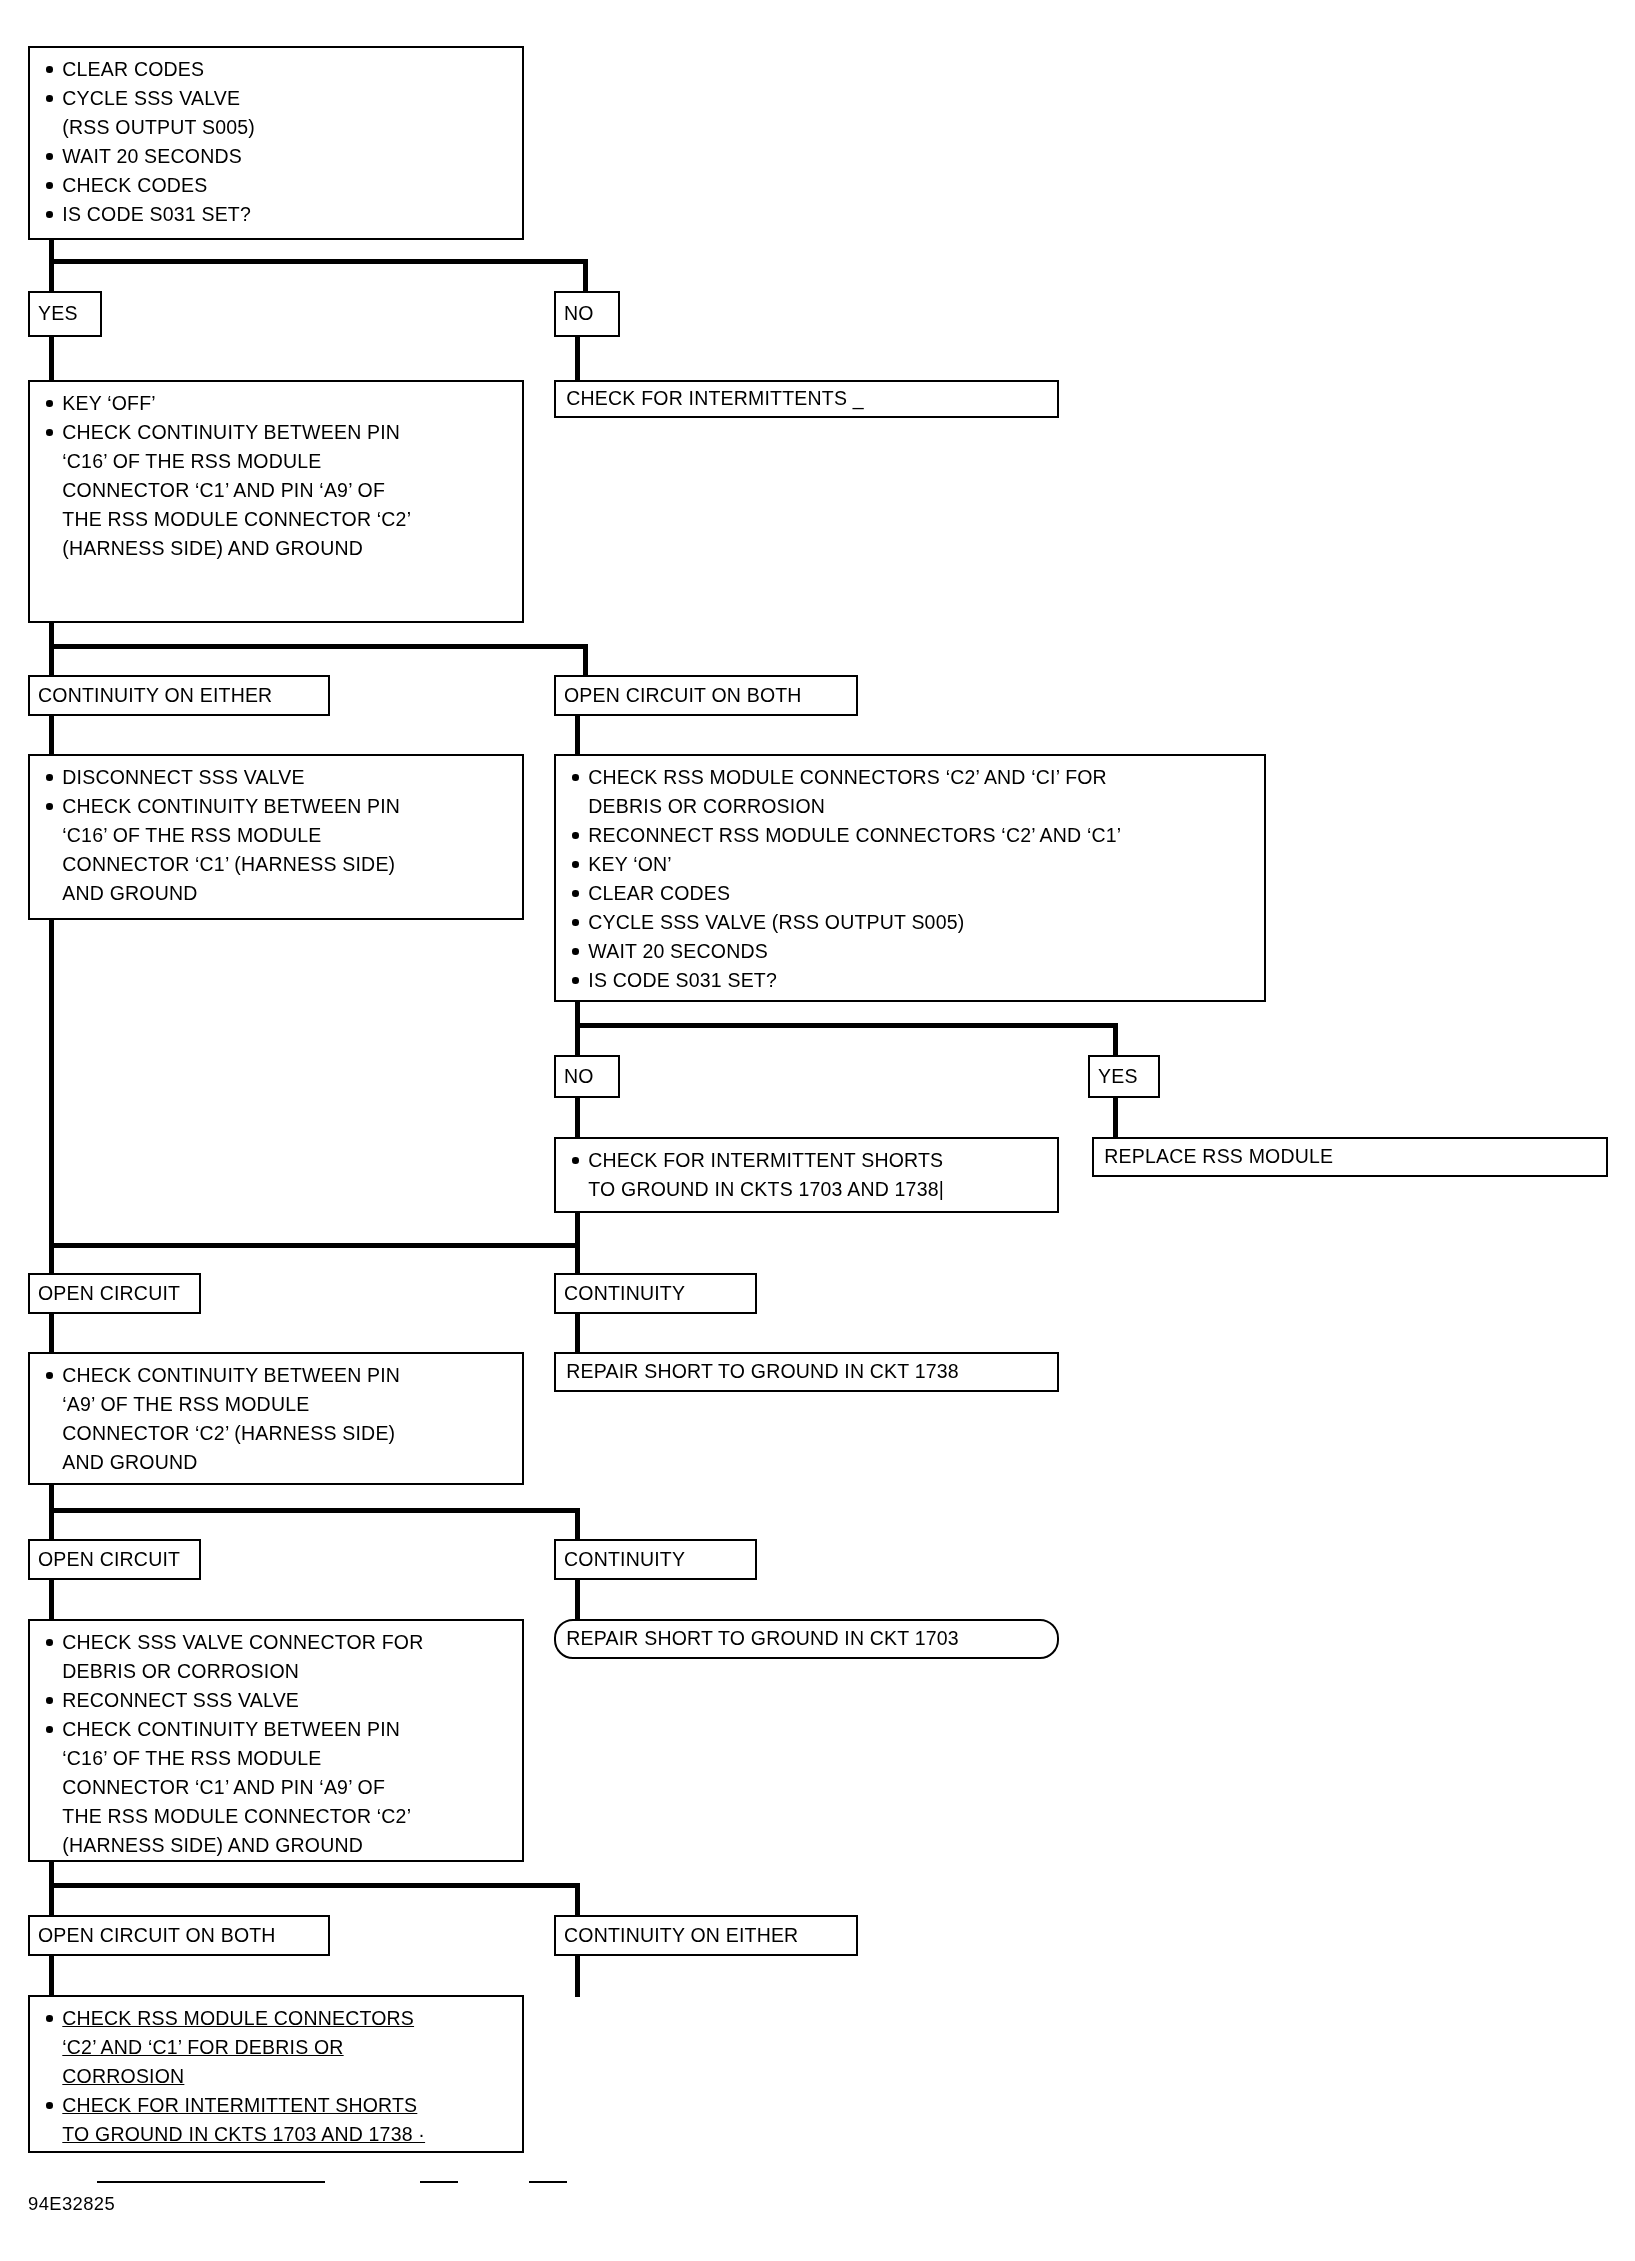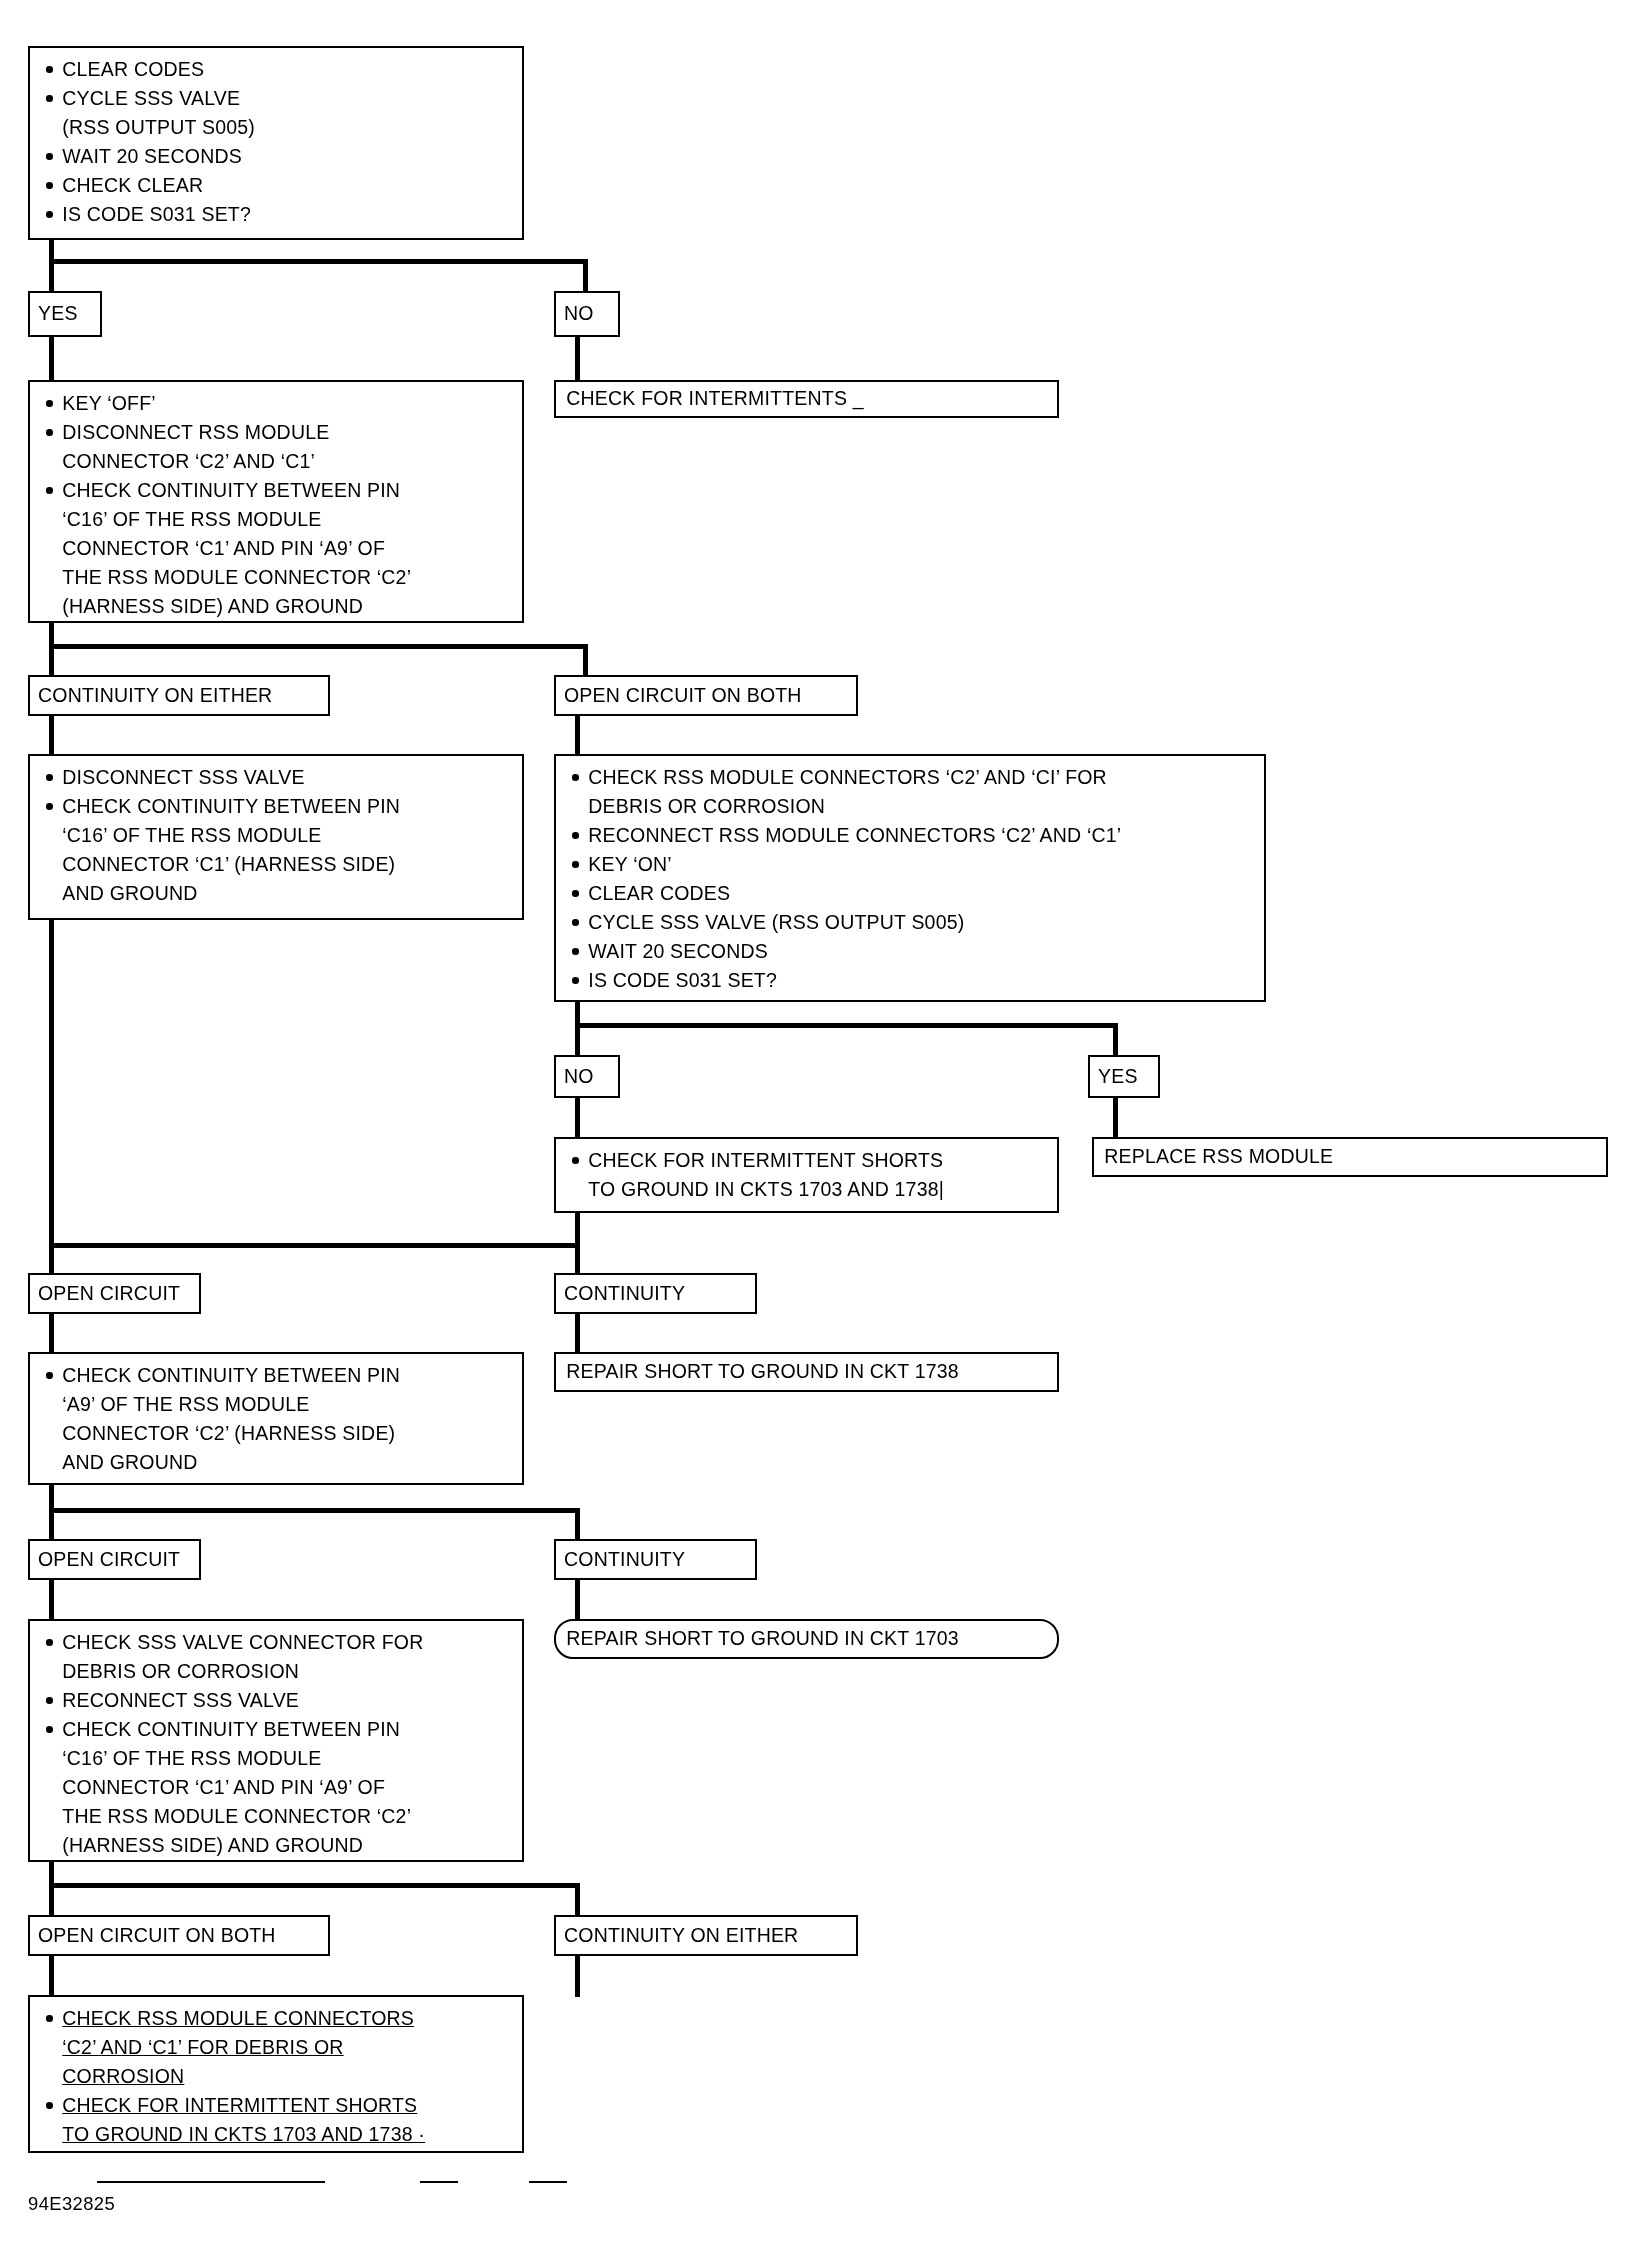--- a/index.html
+++ b/index.html
@@ -91,21 +91,21 @@
 <body>
 
 <div id="canvas">
 
   <div class="box" style="left:28px; top:46px; width:496px; height:194px;">
     <ul>
       <li>CLEAR CODES</li>
       <li>CYCLE SSS VALVE
 (RSS OUTPUT S005)</li>
       <li>WAIT 20 SECONDS</li>
-      <li>CHECK CLEAR</li>
+      <li>CHECK CODES</li>
       <li>IS CODE S031 SET?</li>
     </ul>
   </div>
 
   <div class="vline" style="left:49px; top:239px; height:25px;"></div>
   <div class="hline" style="left:49px; top:259px; width:538px;"></div>
   <div class="vline" style="left:583px; top:259px; height:32px;"></div>
   <div class="vline" style="left:49px; top:259px; height:32px;"></div>
 
   <div class="label-box" style="left:28px; top:291px; width:74px; height:46px;">
@@ -119,22 +119,20 @@
 
   <div class="vline" style="left:575px; top:337px; height:45px;"></div>
 
   <div class="text-box" style="left:554px; top:380px; width:505px; height:38px;">
     <span>CHECK FOR INTERMITTENTS  _</span>
   </div>
 
   <div class="box" style="left:28px; top:380px; width:496px; height:243px;">
     <ul>
       <li>KEY ‘OFF’</li>
-      <li>DISCONNECT RSS MODULE
-CONNECTOR ‘C2’ AND ‘C1’</li>
       <li>CHECK CONTINUITY BETWEEN PIN
 ‘C16’ OF THE RSS MODULE
 CONNECTOR ‘C1’ AND PIN ‘A9’ OF
 THE RSS MODULE CONNECTOR ‘C2’
 (HARNESS SIDE) AND GROUND</li>
     </ul>
   </div>
 
   <div class="vline" style="left:49px; top:623px; height:25px;"></div>
   <div class="hline" style="left:49px; top:644px; width:538px;"></div>

